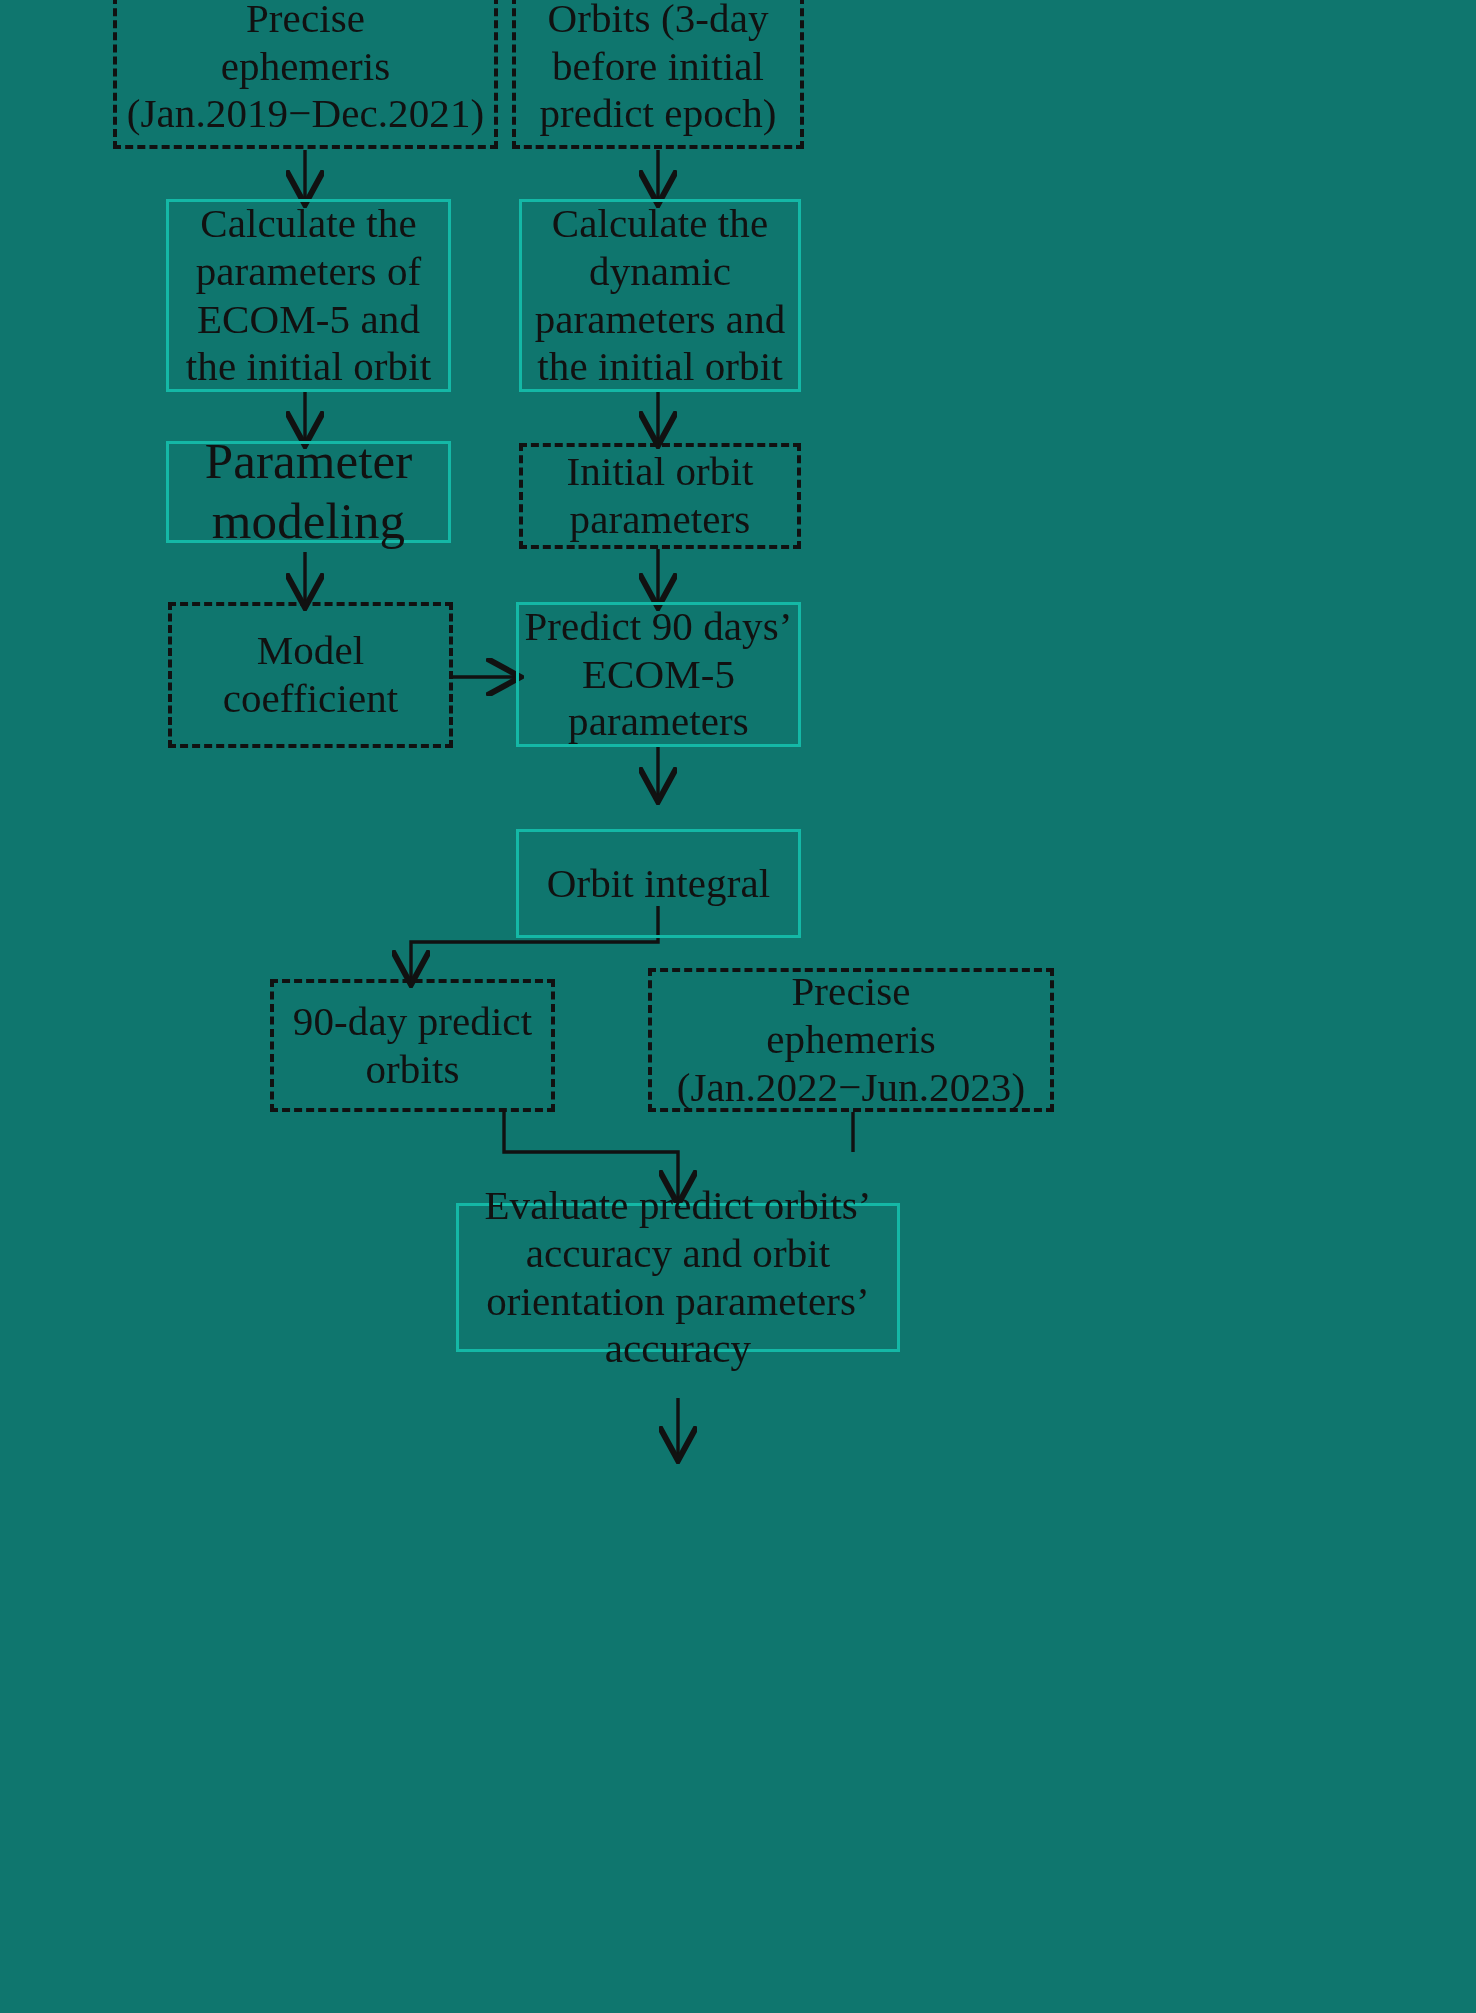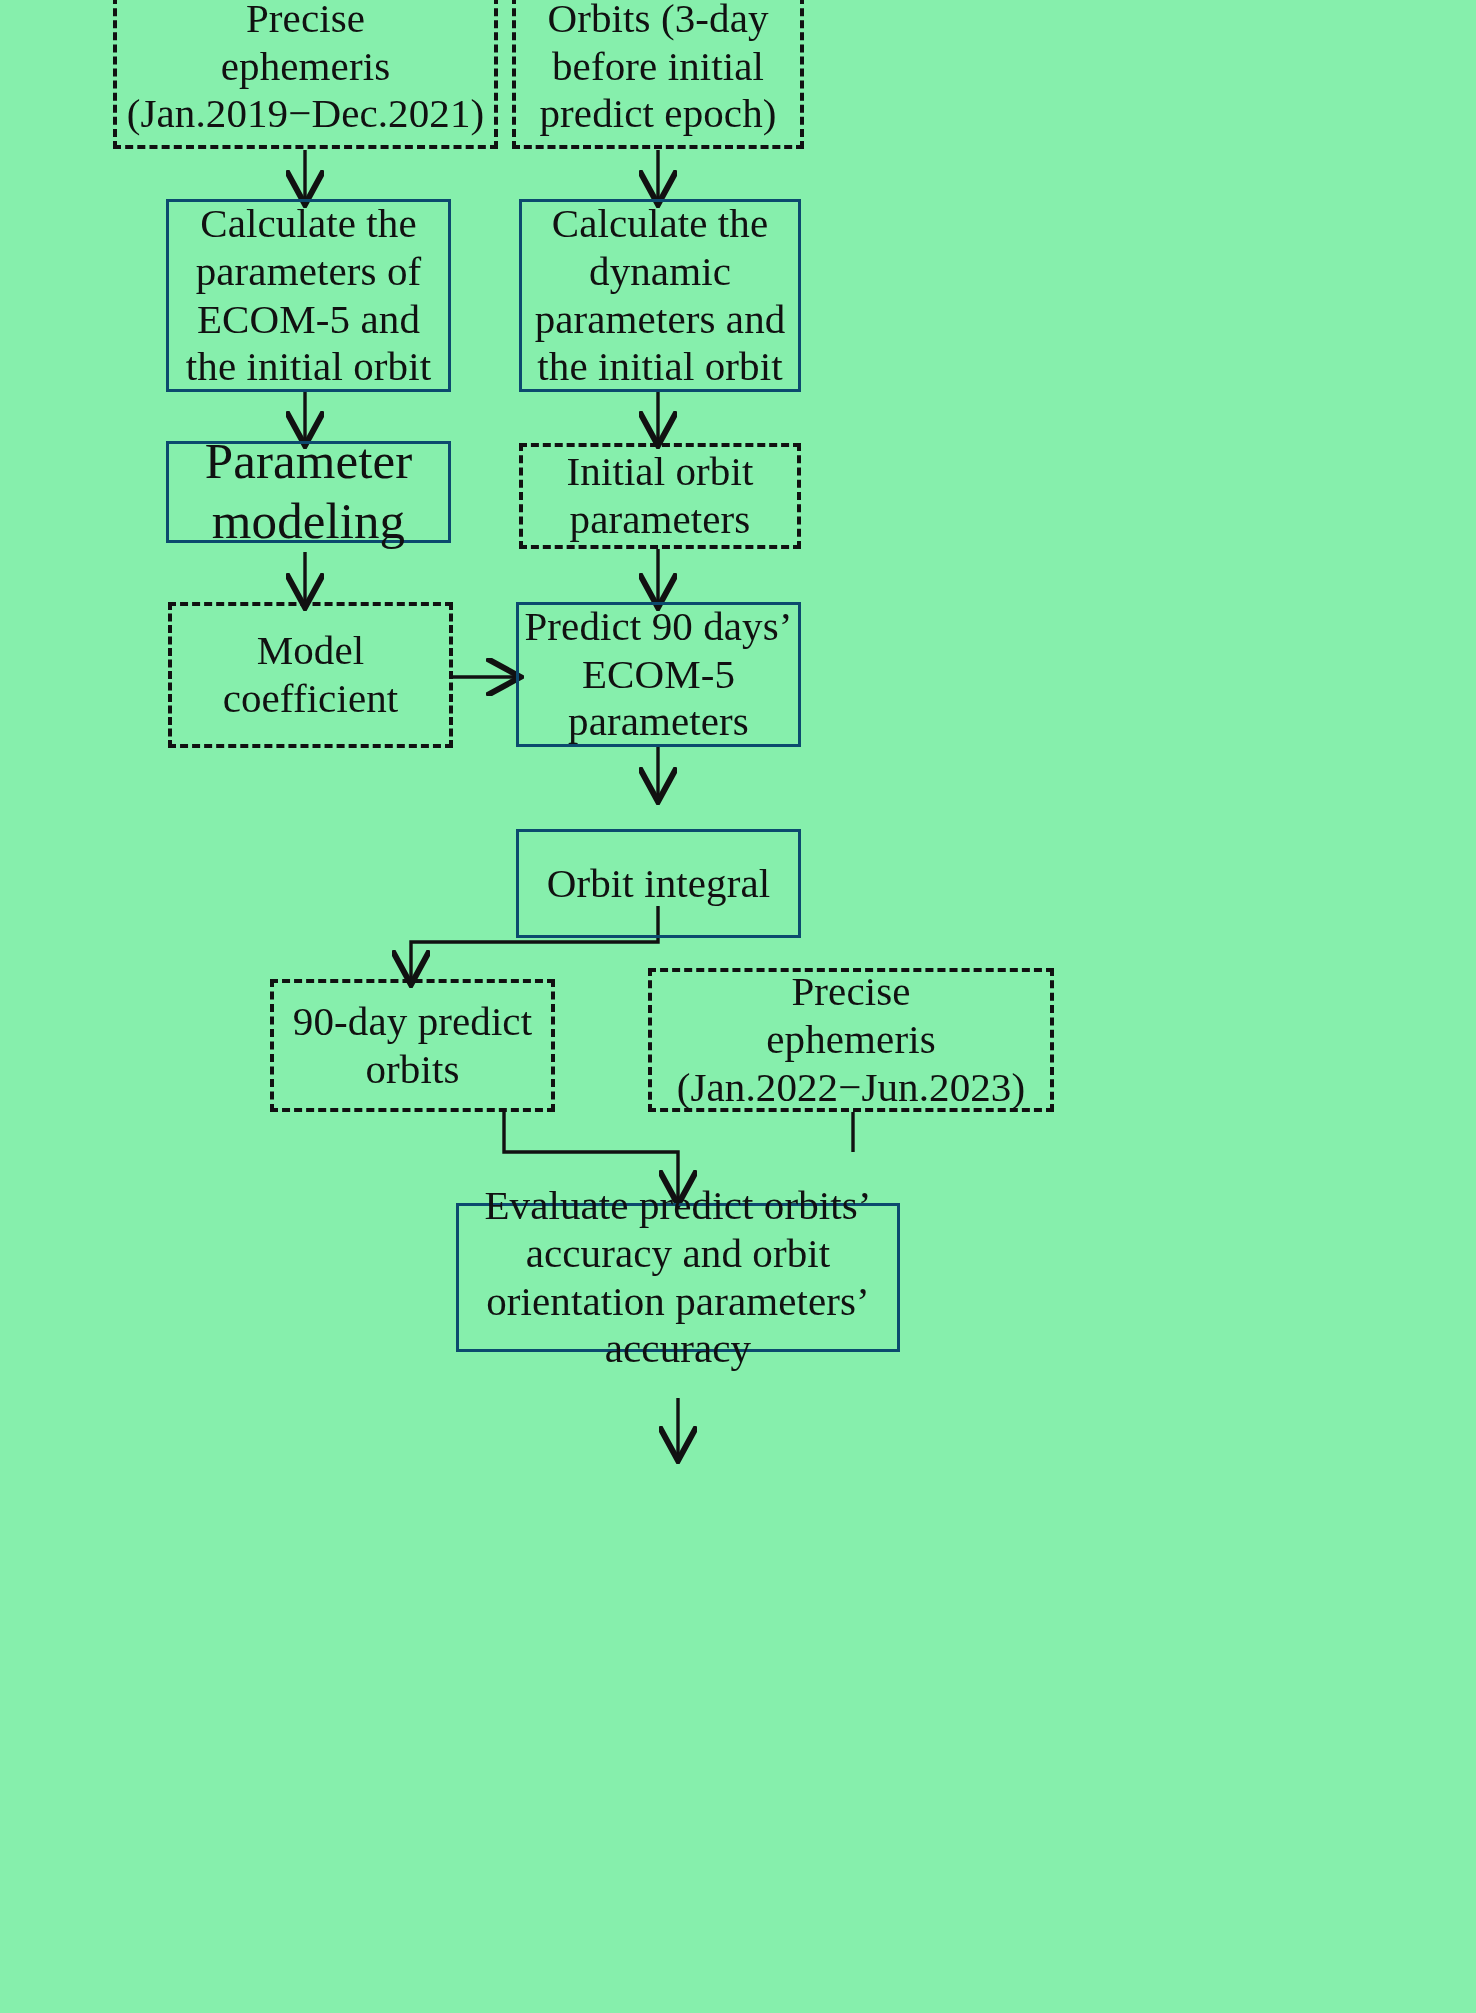--- a/index.html
+++ b/index.html
@@ -4,39 +4,39 @@
 <style>
   html, body {
     margin: 0;
     padding: 0;
     background: #ffffff;
   }
   #canvas {
     position: relative;
     width: 1476px;
     height: 2013px;
-    background: #86efac;
+    background: #0f766e;
     font-family: "Liberation Serif", "DejaVu Serif", serif;
     overflow: hidden;
   }
   .node {
     position: absolute;
     box-sizing: border-box;
     display: flex;
     align-items: center;
     justify-content: center;
     text-align: center;
     color: #111111;
     line-height: 1.17;
     letter-spacing: 0.1px;
     white-space: pre-line;
     padding: 2px 4px;
   }
   .solid {
-    border: 3px solid #0c4a6e;
+    border: 3px solid #14b8a6;
   }
   .dashed {
     border: 4px dashed #111111;
   }
   .rounded {
     border: 3px solid #111111;
     border-radius: 46px;
   }
   .node span {
     display: block;

